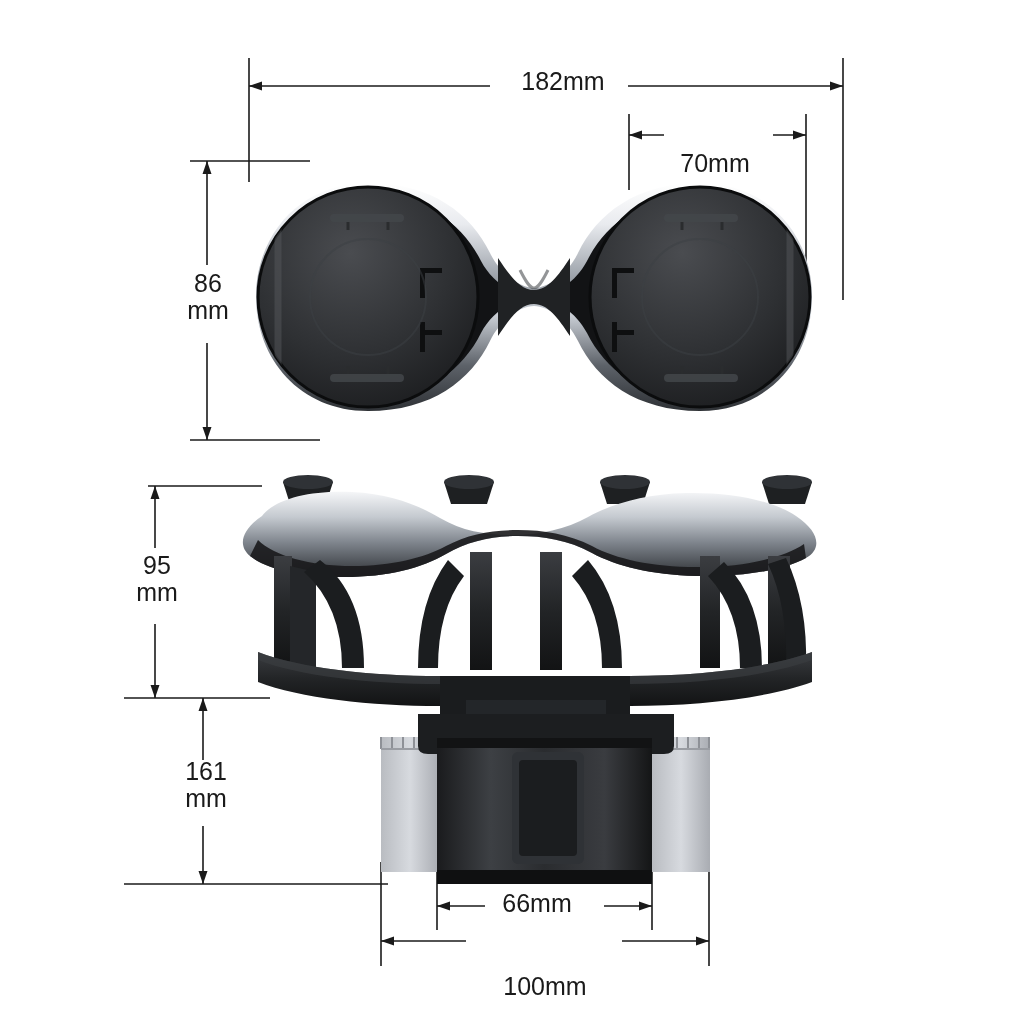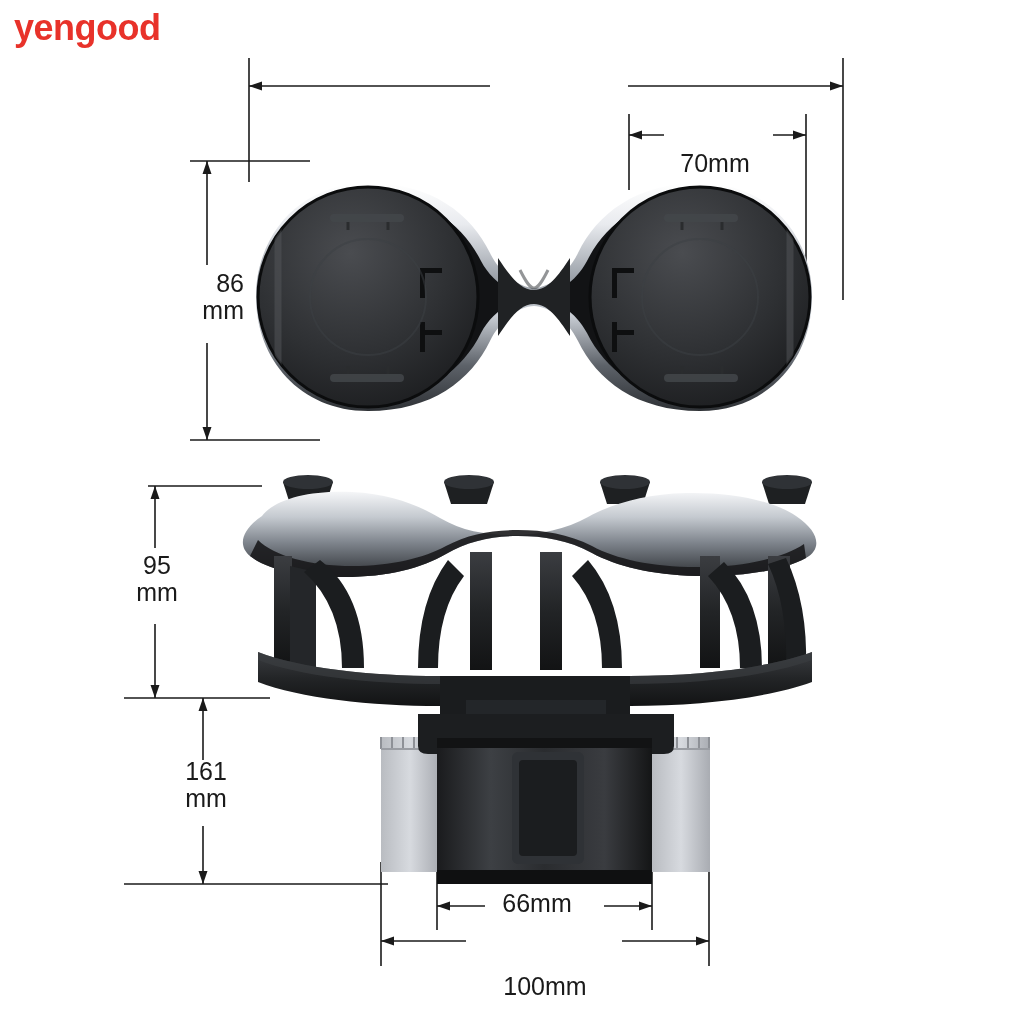--- a/index.html
+++ b/index.html
@@ -45,21 +45,20 @@
     left: 0; top: 0;
     width: 1024px;
     height: 1024px;
   }
 </style>
 </head>
 <body>
 
 <div id="stage">
 
-  <div class="watermark">yengood</div>
 
   <svg class="diagram" viewBox="0 0 1024 1024">
     <defs>
 
       <linearGradient id="chromeTop" x1="0" y1="0" x2="0" y2="1">
         <stop offset="0" stop-color="#ffffff"></stop>
         <stop offset="0.18" stop-color="#e9ebef"></stop>
         <stop offset="0.42" stop-color="#9aa0a8"></stop>
         <stop offset="0.58" stop-color="#c9ced5"></stop>
         <stop offset="0.8" stop-color="#5d6269"></stop>
@@ -304,24 +303,25 @@
 
       <path d="M418 714 h256 v32 q 0 8 -10 8 h-236 q -10 0 -10 -8 z" fill="#1c1e20"></path>
       <rect x="437" y="738" width="215" height="145" fill="url(#tubeGrad)"></rect>
       <rect x="437" y="738" width="215" height="10" fill="#121314"></rect>
       <rect x="512" y="752" width="72" height="112" rx="6" fill="#2f3236"></rect>
       <rect x="519" y="760" width="58" height="96" rx="4" fill="#1b1d1f"></rect>
       <rect x="437" y="870" width="215" height="14" fill="#0f1011"></rect>
     </g>
   </svg>
 
+  <div class="dim-label" style="left:473px; top:68px; width:180px;">182mm</div>
 
   <div class="dim-label" style="left:655px; top:118px; width:120px;margin-top:32px;">70mm</div>
 
-  <div class="dim-label" style="left:172px; top:270px; width:72px;text-align:right;">86
+  <div class="dim-label" style="left:172px; top:270px; width:72px;">86
 mm</div>
 
   <div class="dim-label" style="left:121px; top:552px; width:72px;">95
 mm</div>
 
   <div class="dim-label" style="left:167px; top:758px; width:78px;">161
 mm</div>
 
   <div class="dim-label" style="left:476px; top:890px; width:122px;">66mm</div>
 

